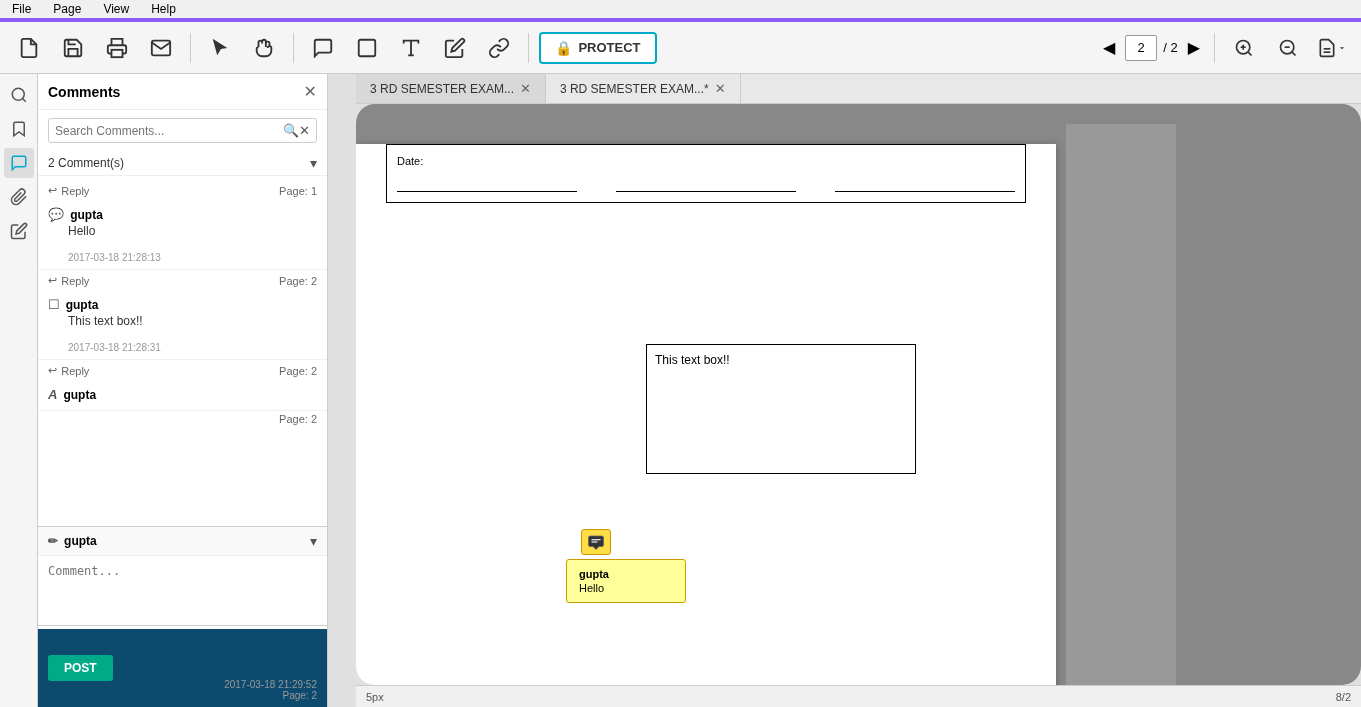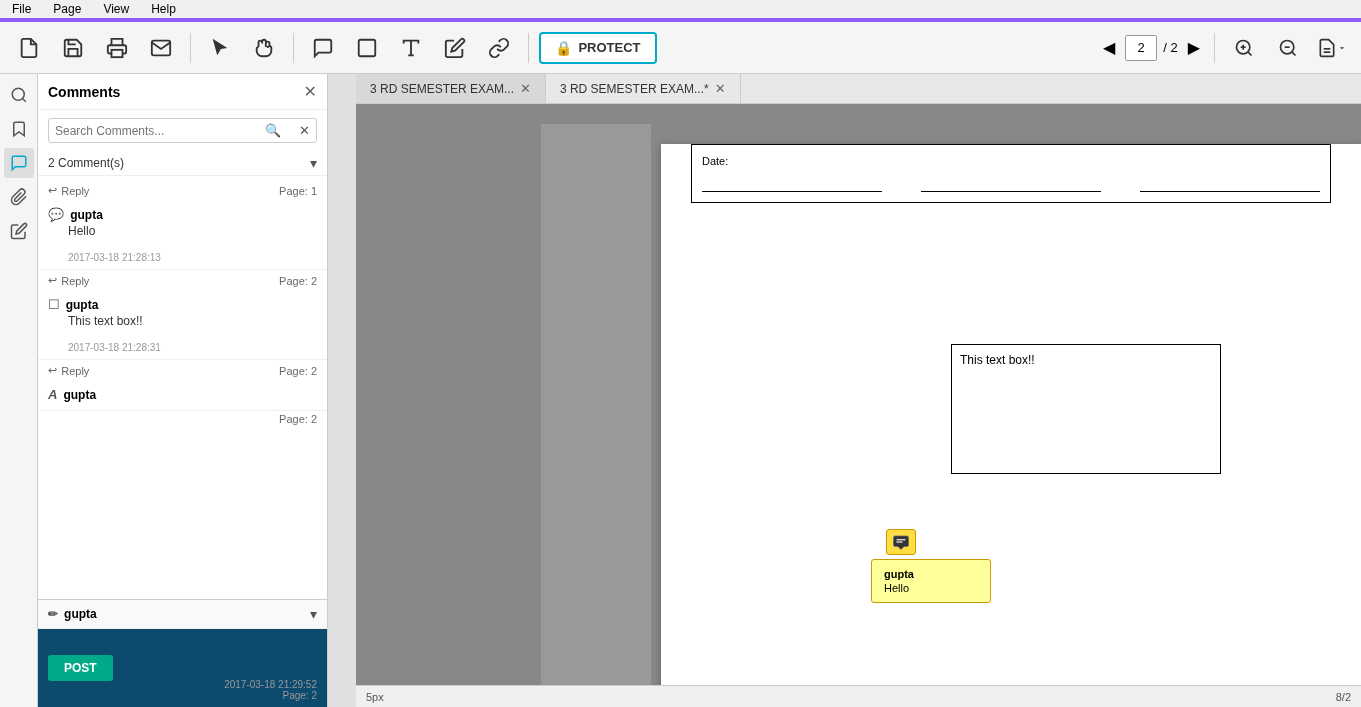--- a/index.html
+++ b/index.html
@@ -103,21 +103,21 @@
       border-bottom: 1px solid #eee;
       font-size: 14px; font-weight: bold;
     }
     .close-btn { cursor: pointer; font-size: 16px; color: #666; background: none; border: none; }
     .search-bar {
       display: flex; align-items: flex-end;
       margin: 8px 10px;
       border: 1px solid #ccc;
       border-radius: 3px;
       padding: 4px 6px;
-      gap: 18px;
+      gap: 0;
     }
     .search-bar input {
       border: none; outline: none; flex: 1; font-size: 12px; color: #888;
     }
     .search-icon { font-size: 13px; color: #555; cursor: pointer; }
     .search-clear { font-size: 13px; color: #555; cursor: pointer; }
 
     .comments-count-row {
       display: flex; align-items: center; justify-content: space-between;
       padding: 4px 10px 4px 10px;
@@ -214,24 +214,25 @@
       color: #333;
     }
     .tab.active { background: #e8e8e8; font-weight: normal; }
     .tab .tab-close { font-size: 13px; color: #666; cursor: pointer; }
 
     
     .pdf-content {
       flex: 1;
       overflow: auto;
       display: flex;
-      justify-content: flex-end;
+      justify-content: flex-start;
       padding: 20px 0;
       background: #888;
       position: relative;
+      border-radius: 19px;
     }
 
     .pdf-page {
       background: white;
       width: 700px;
       min-height: 560px;
       position: relative;
       box-shadow: 0 2px 8px rgba(0,0,0,0.3);
       margin: 0 auto;
     }
@@ -533,20 +534,21 @@
     </div>
 
     <div class="compose-area">
       <div class="compose-header">
         <div class="compose-author">
           <span class="compose-edit-icon">✏</span>
           <span>gupta</span>
         </div>
         <button class="compose-collapse">▾</button>
       </div>
+      <textarea class="compose-input" placeholder="Comment..." style=""></textarea>
       <div class="compose-footer">
         <button class="post-btn">POST</button>
         <div style="display:flex;flex-direction:column;align-items:flex-end;margin-top:44px;">
           <span class="compose-date">2017-03-18 21:29:52</span>
           <span class="compose-page">Page: 2</span>
         </div>
       </div>
     </div>
 
   </div>

